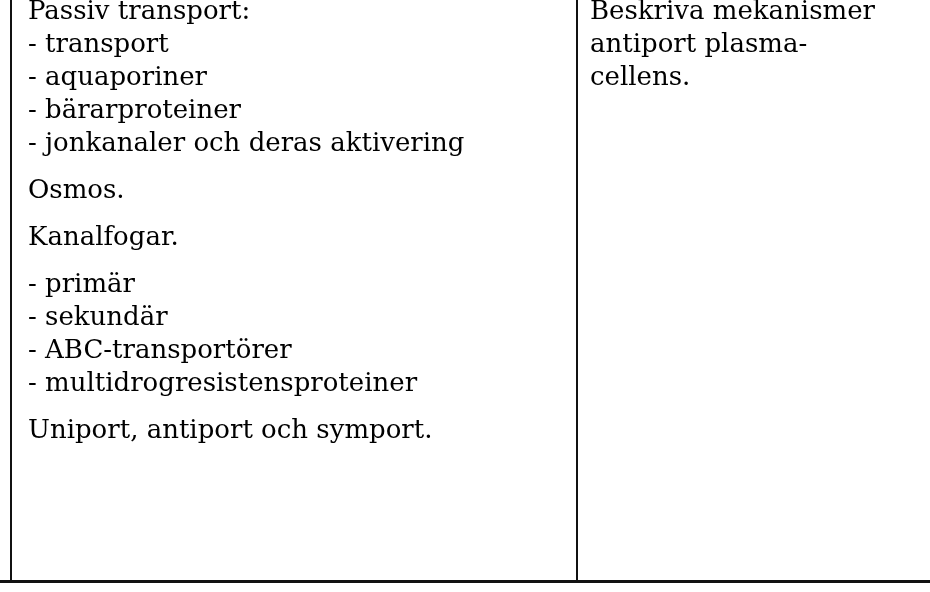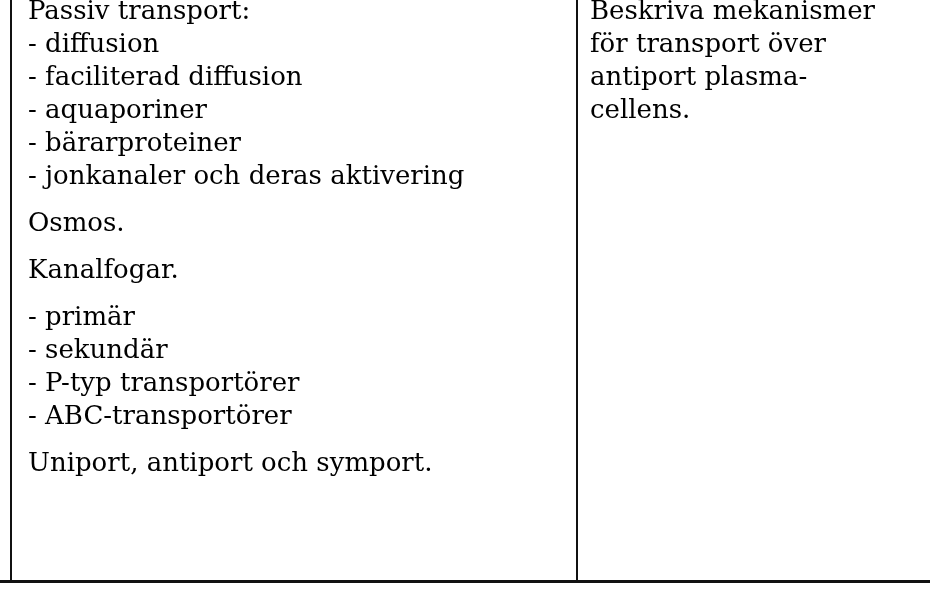--- a/index.html
+++ b/index.html
@@ -39,43 +39,41 @@
 </head>
 <body>
 
 <div class="rule rule-left"></div>
 <div class="rule rule-mid"></div>
 <div class="rule rule-bottom"></div>
 
 <div class="cell cell-left">
   <div class="para">
     <div class="line">Passiv transport:</div>
-    <div class="line">- diffusion</div>
-    <div class="line">- faciliterad diffusion</div>
+    <div class="line">- transport</div>
     <div class="line">- aquaporiner</div>
     <div class="line">- bärarproteiner</div>
     <div class="line">- jonkanaler och deras aktivering</div>
   </div>
   <div class="para">
     <div class="line">Osmos.</div>
   </div>
   <div class="para">
     <div class="line">Kanalfogar.</div>
   </div>
   <div class="para">
     <div class="line">- primär</div>
     <div class="line">- sekundär</div>
-    <div class="line">- P-typ transportörer</div>
     <div class="line">- ABC-transportörer</div>
+    <div class="line">- multidrogresistensproteiner</div>
   </div>
   <div class="para">
     <div class="line">Uniport, antiport och symport.</div>
   </div>
 </div>
 
 <div class="cell cell-right">
   <div class="para">
     <div class="line">Beskriva mekanismer</div>
-    <div class="line">för transport över</div>
     <div class="line">antiport plasma-</div>
     <div class="line">cellens.</div>
   </div>
 </div>
 
 </body></html>

